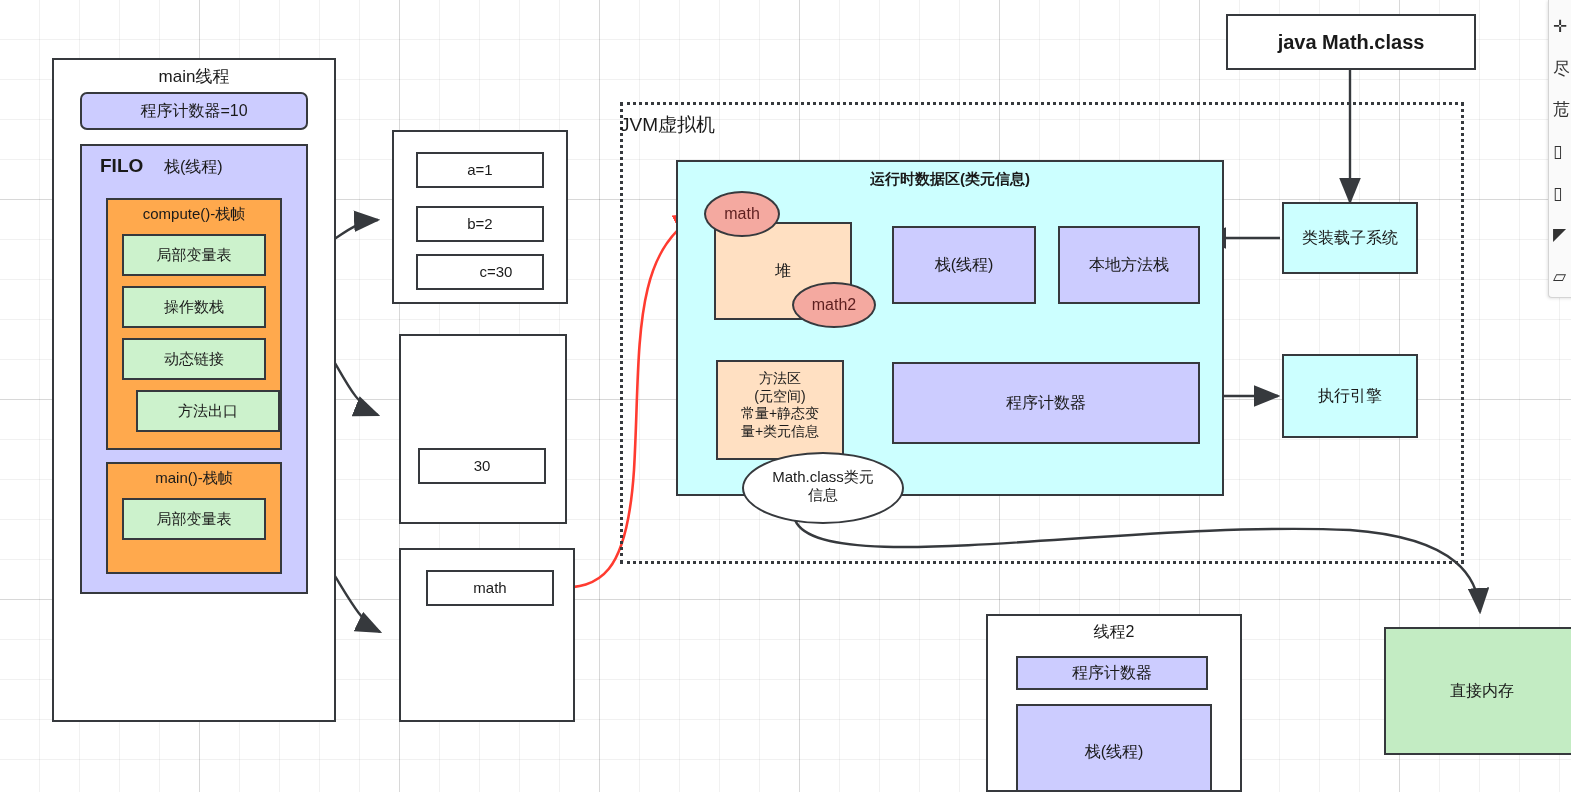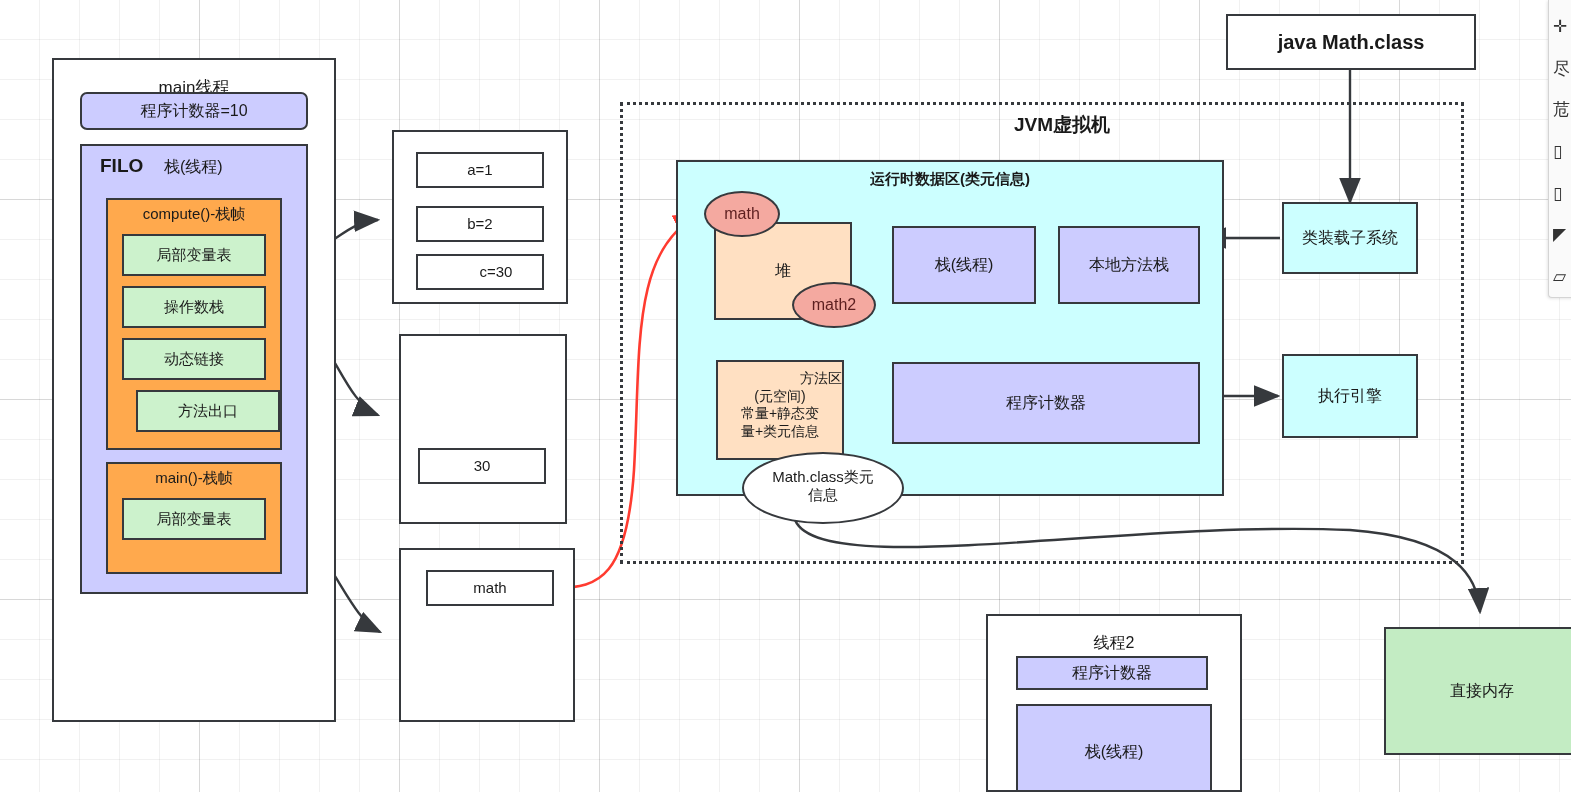--- a/index.html
+++ b/index.html
@@ -16,21 +16,21 @@
       linear-gradient(to right, rgba(0,0,0,0.055) 1px, transparent 1px),
       linear-gradient(to bottom, rgba(0,0,0,0.055) 1px, transparent 1px),
       linear-gradient(to right, rgba(0,0,0,0.10) 1px, transparent 1px),
       linear-gradient(to bottom, rgba(0,0,0,0.10) 1px, transparent 1px);
     background-size:40px 40px,40px 40px,200px 200px,200px 200px;
     background-position:-1px -1px,-1px -1px,-1px -1px,-1px -1px;
   }
   .box{position:absolute;box-sizing:border-box;border:2px solid #36393d;
        display:flex;align-items:center;justify-content:center;text-align:center;
        color:#1a1a1a;line-height:1.25;}
-  .lbl-top{position:absolute;left:0;right:0;top:17px;text-align:center;}
+  .lbl-top{position:absolute;left:0;right:0;top:6px;text-align:center;}
   .white{background:#ffffff;}
   .purple{background:#ccccff;}
   .orange{background:#ffa94d;}
   .green{background:#ccf2cc;}
   .cyan{background:#ccffff;}
   .peach{background:#ffe0c2;}
   .lgreen{background:#c3ecc3;}
   .dotted{border:3px dotted #36393d;background:transparent;}
   .ellipse{position:absolute;box-sizing:border-box;border:2px solid #36393d;
            border-radius:50%;display:flex;align-items:center;justify-content:center;
@@ -141,32 +141,32 @@
   <div class="box white" style="left:418px;top:448px;width:128px;height:36px;font-size:15px;">
     <span>30</span>
   </div>
 
   <div class="box white" style="left:399px;top:548px;width:176px;height:174px;display:block;"></div>
   <div class="box white" style="left:426px;top:570px;width:128px;height:36px;font-size:15px;">
     <span>math</span>
   </div>
 
   <div class="dotted" style="position:absolute;left:620px;top:102px;width:844px;height:462px;box-sizing:border-box;"></div>
-  <div style="position:absolute;left:640px;top:112px;width:844px;text-align:center;font-size:19px;font-weight:bold;color:#1a1a1a;">JVM虚拟机</div>
+  <div style="position:absolute;left:620px;top:112px;width:844px;text-align:left;font-size:19px;font-weight:normal;color:#1a1a1a;">JVM虚拟机</div>
 
   <div class="box cyan" style="left:676px;top:160px;width:548px;height:336px;display:block;">
     <div class="lbl-top" style="font-size:15px;font-weight:bold;top:8px;">运行时数据区(类元信息)</div>
   </div>
 
   <div class="box peach" style="left:714px;top:222px;width:138px;height:98px;font-size:16px;">
     <span>堆</span>
   </div>
 
   <div class="box peach" style="left:716px;top:360px;width:128px;height:100px;display:block;font-size:14px;padding-top:8px;">
-    <div style="text-align:right;">方法区</div>
+    <div style="text-align:center;">方法区</div>
     <div style="text-align:center;">(元空间)</div>
     <div style="text-align:center;">常量+静态变</div>
     <div style="text-align:center;">量+类元信息</div>
   </div>
 
   <div class="box purple" style="left:892px;top:226px;width:144px;height:78px;font-size:16px;">
     <span>栈(线程)</span>
   </div>
   <div class="box purple" style="left:1058px;top:226px;width:142px;height:78px;font-size:16px;">
     <span>本地方法栈</span>

